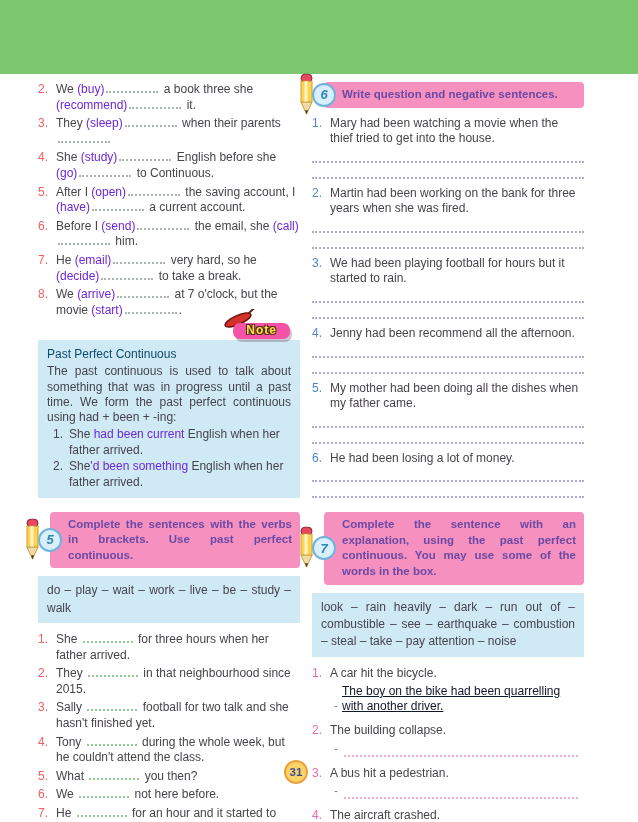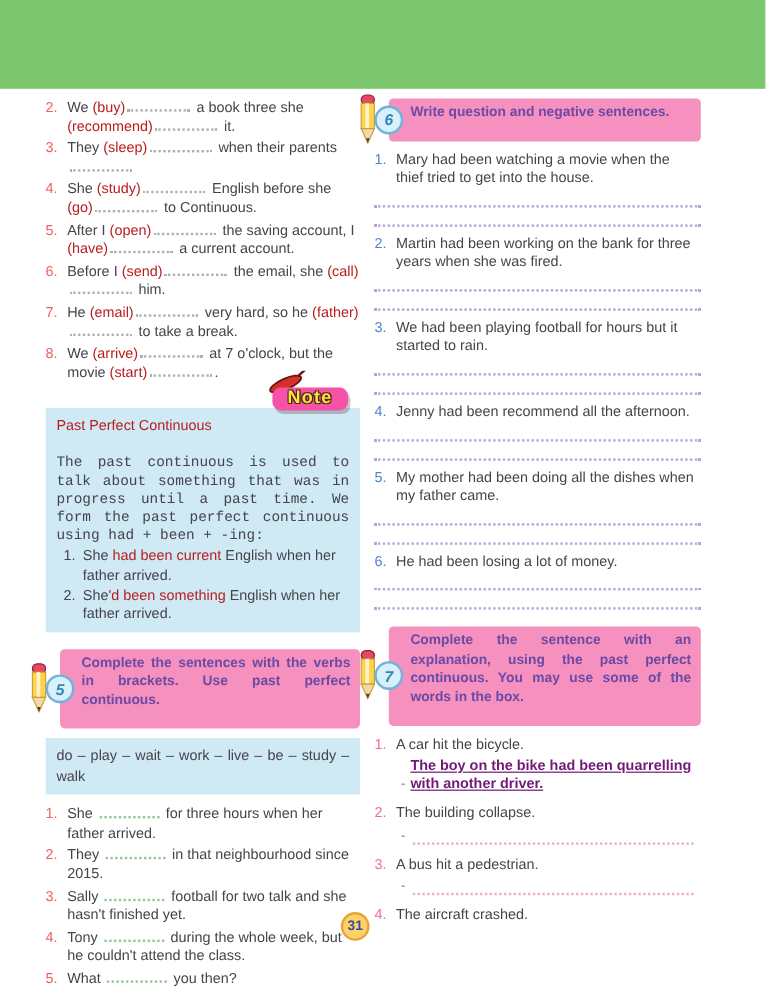--- a/index.html
+++ b/index.html
@@ -16,62 +16,62 @@
   .col-right{width:272px;}
 
   
   .seg-item{display:flex;line-height:1.3;margin-bottom:3px;}
   .num{flex:0 0 18px;}
   .n-red{color:#f15f5f;}
   .n-blue{color:#4d87cc;}
   .n-pink{color:#f168a8;}
   .n-dark{color:#47434c;}
   .item-body{flex:1;}
-  .c-red{color:#b91c1c;}
+  .c-red{color:#6d28d9;}
 
   .bl{display:inline-block;height:9px;vertical-align:baseline;margin:0 2px;}
   .bl-gray{border-bottom:2px dotted #a9b4ad;}
   .bl-green{border-bottom:2px dotted #92c995;}
   .bl-pink{border-bottom:2px dotted #f0abce;}
   .bl.flex{flex:1;height:11px;}
 
   
   .note-wrap{position:relative;margin-top:22px;background:#cfeaf5;padding:7px 9px 6px;}
   .note-tag{position:absolute;top:-17px;right:10px;background:#f653a8;border-radius:7px;
     padding:0 13px 2px;box-shadow:2px 3px 0 rgba(60,20,40,.25);}
-  .note-tag-text{font-weight:bold;font-size:15px;letter-spacing:1px;color:#ffe23e;
+  .note-tag-text{font-weight:bold;font-size:12px;letter-spacing:1px;color:#ffe23e;
     text-shadow:-1px -1px 0 #4a2b14,1px -1px 0 #4a2b14,-1px 1px 0 #4a2b14,1px 1px 0 #4a2b14;}
   .brush-icon{position:absolute;top:-31px;right:42px;}
-  .note-title{color:#b91c1c;margin-bottom:16px;line-height:1.25;}
-  .note-body{text-align:justify;line-height:1.27;margin-bottom:2px;font-family:Liberation Mono, monospace;}
+  .note-title{color:#0c4a6e;margin-bottom:2px;line-height:1.25;}
+  .note-body{text-align:justify;line-height:1.27;margin-bottom:2px;}
   .note-examples .seg-item{margin-bottom:1px;}
   .note-examples .num{flex:0 0 16px;margin-left:6px;}
 
   
   .ex-header{position:relative;padding-left:12px;margin:14px 0 8px;}
   .band{background:#f590bf;border-radius:4px;color:#6a4aa5;font-weight:bold;
-    font-size:11.5px;line-height:1.35;padding:5px 8px 15px 18px;text-align:justify;}
+    font-size:11.5px;line-height:1.35;padding:5px 8px 5px 18px;text-align:justify;}
   .badge{position:absolute;left:0;top:50%;transform:translateY(-50%);
     width:24px;height:24px;border-radius:50%;background:#d9f0fb;border:2px solid #6fb3dc;
     color:#2e86b8;font-weight:bold;font-style:italic;font-size:13px;
     display:flex;align-items:center;justify-content:center;box-sizing:border-box;}
   .pencil-icon{position:absolute;left:-17px;top:50%;transform:translateY(-52%);}
 
   .word-box{background:#cfeaf5;padding:6px 9px;margin:6px 0 9px;text-align:justify;
     line-height:1.45;color:#47434c;}
 
   
   .q6-item{margin-bottom:7px;}
   .ans6{height:11px;border-bottom:2px dotted #b3a7d7;margin-bottom:3px;}
 
   
   .q7-item{margin-bottom:5px;}
   .e7-ans{display:flex;align-items:flex-end;margin:2px 4px 9px 22px;line-height:1.25;}
   .dash{color:#8a8a8a;flex:0 0 auto;margin-right:4px;}
-  .ans-text{color:#701a75;text-decoration:underline;font-weight:bold;}
+  .ans-text{color:#0f172a;text-decoration:underline;}
 
   .page-num{position:absolute;left:284px;top:760px;width:24px;height:24px;border-radius:50%;
     background:#fdd368;border:2px solid #e8a33d;color:#3a4f9b;font-weight:bold;font-size:11.5px;
     display:flex;align-items:center;justify-content:center;box-sizing:border-box;}
 </style>
 </head>
 <body>
 
 <div class="page">
   <div class="green-bar"></div>
@@ -96,21 +96,21 @@
           <div class="seg-item">
             <span class="num n-red">5.</span>
             <div class="item-body"><span>After I </span><span class="c-red">(open)</span><span class="bl bl-gray" style="width: 52px;"></span><span> the saving account, I </span><span class="c-red">(have)</span><span class="bl bl-gray" style="width: 52px;"></span><span> a current account.</span></div>
           </div>
           <div class="seg-item">
             <span class="num n-red">6.</span>
             <div class="item-body"><span>Before I </span><span class="c-red">(send)</span><span class="bl bl-gray" style="width: 52px;"></span><span> the email, she </span><span class="c-red">(call)</span><span class="bl bl-gray" style="width: 52px;"></span><span> him.</span></div>
           </div>
           <div class="seg-item">
             <span class="num n-red">7.</span>
-            <div class="item-body"><span>He </span><span class="c-red">(email)</span><span class="bl bl-gray" style="width: 52px;"></span><span> very hard, so he </span><span class="c-red">(father)</span><span class="bl bl-gray" style="width: 52px;"></span><span> to take a break.</span></div>
+            <div class="item-body"><span>He </span><span class="c-red">(email)</span><span class="bl bl-gray" style="width: 52px;"></span><span> very hard, so he </span><span class="c-red">(decide)</span><span class="bl bl-gray" style="width: 52px;"></span><span> to take a break.</span></div>
           </div>
           <div class="seg-item">
             <span class="num n-red">8.</span>
             <div class="item-body"><span>We </span><span class="c-red">(arrive)</span><span class="bl bl-gray" style="width: 52px;"></span><span> at 7 o'clock, but the movie </span><span class="c-red">(start)</span><span class="bl bl-gray" style="width: 52px;"></span><span>.</span></div>
           </div>
         </div>
 
       <div class="note-wrap">
         <svg class="brush-icon" width="40" height="22" viewBox="0 0 40 22">
           <g transform="rotate(-24 20 11)">
@@ -251,20 +251,21 @@
           <rect x="6" y="1" width="11" height="8" rx="4" fill="#e8485e" stroke="#8d2237" stroke-width="1"></rect>
           <rect x="6" y="8" width="11" height="21" fill="#ffd34d" stroke="#c9a03b" stroke-width="1"></rect>
           <rect x="9.5" y="8" width="3" height="21" fill="#fff3c9"></rect>
           <polygon points="6,29 17,29 11.5,41" fill="#f3d9a6" stroke="#c9a03b" stroke-width="1"></polygon>
           <polygon points="10,37 13,37 11.5,41" fill="#4a3b2a"></polygon>
         </svg>
         <div class="badge">7</div>
         <div class="band">Complete the sentence with an explanation, using the past perfect continuous. You may use some of the words in the box.</div>
       </div>
 
+      <div class="word-box">look – rain heavily – dark – run out of – combustible – see – earthquake – combustion – steal – take – pay attention – noise</div>
 
       <div>
           <div class="q7-item">
             <div class="seg-item">
               <span class="num n-pink">1.</span>
               <div class="item-body">A car hit the bicycle.</div>
             </div>
             <div class="e7-ans">
               <span class="dash">-</span>
               <span class="ans-text">The boy on the bike had been quarrelling with another driver.</span>

